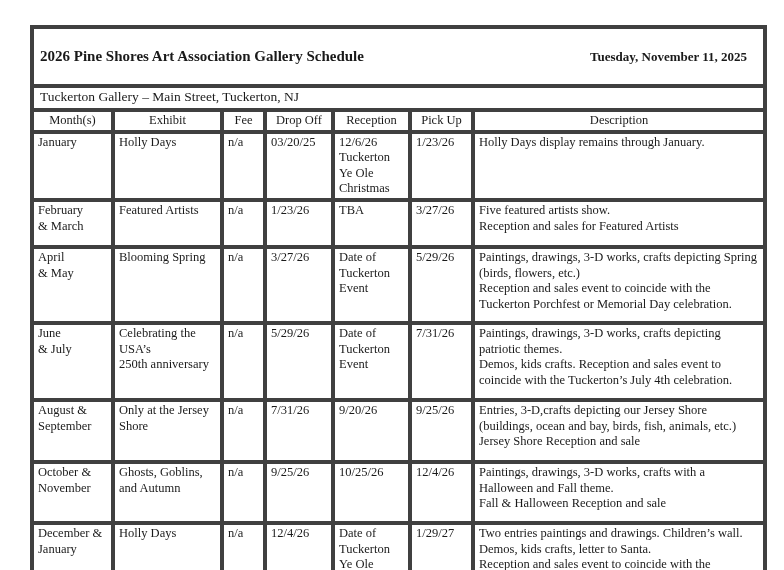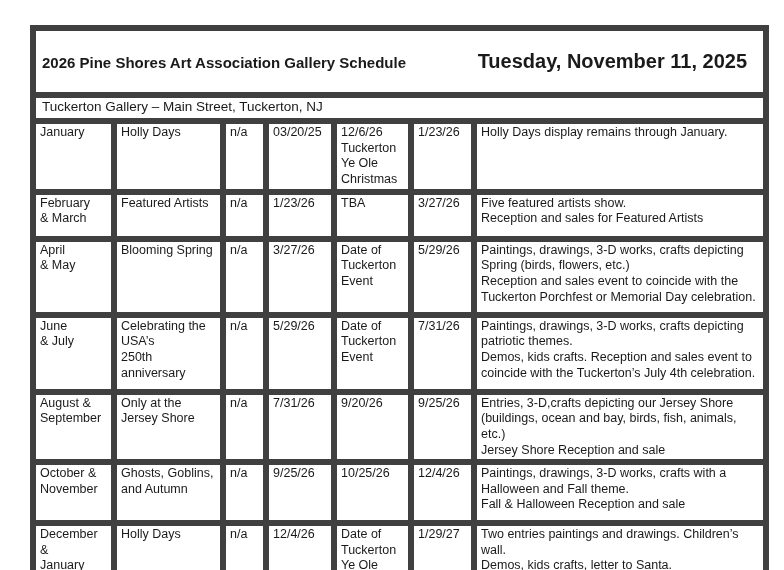--- a/index.html
+++ b/index.html
@@ -23,46 +23,47 @@
     left: 30px;
     top: 25px;
     width: 733px;
     border-collapse: collapse;
     table-layout: fixed;
     border: 2px solid #000;
     font-size: 12.5px;
     line-height: 1.25;
   }
   table.doc-table td, table.doc-table th {
-    border: 6px solid #404040;
+    border: 4px solid #404040;
     vertical-align: top;
     padding: 1px 4px;
     text-align: left;
     font-weight: normal;
     white-space: pre-line;
     overflow: hidden;
     box-sizing: border-box;
+    font-family: Liberation Serif, serif;
   }
   tr.title-row td {
     border-bottom: 2px solid #000;
     padding: 2px 6px 3px 6px;
   }
   .title-flex {
     display: flex;
     justify-content: space-between;
     align-items: baseline;
   }
   .doc-title {
     font-weight: bold;
     font-size: 15px;
     white-space: nowrap;
   }
   .doc-date {
     font-weight: bold;
-    font-size: 20px;
+    font-size: 13px;
     white-space: nowrap;
     padding-right: 10px;
   }
   tr.subtitle-row td {
     font-size: 13.5px;
     padding: 1px 17px 2px 6px;
     height: 18px;
   }
   tr.header-row td {
     text-align: center;
@@ -100,20 +101,29 @@
           <span class="doc-title">2026 Pine Shores Art Association Gallery Schedule</span>
           <span class="doc-date">Tuesday, November 11, 2025</span>
         </div>
       </td>
     </tr>
 
     <tr class="subtitle-row">
       <td colspan="7">Tuckerton Gallery – Main Street, Tuckerton, NJ</td>
     </tr>
 
+    <tr class="header-row">
+      <td>Month(s)</td>
+      <td>Exhibit</td>
+      <td>Fee</td>
+      <td>Drop Off</td>
+      <td>Reception</td>
+      <td>Pick Up</td>
+      <td>Description</td>
+    </tr>
 
     <tr class="r1">
       <td>January</td>
       <td>Holly Days</td>
       <td>n/a</td>
       <td>03/20/25</td>
       <td>12/6/26
 Tuckerton
 Ye Ole
 Christmas</td>

